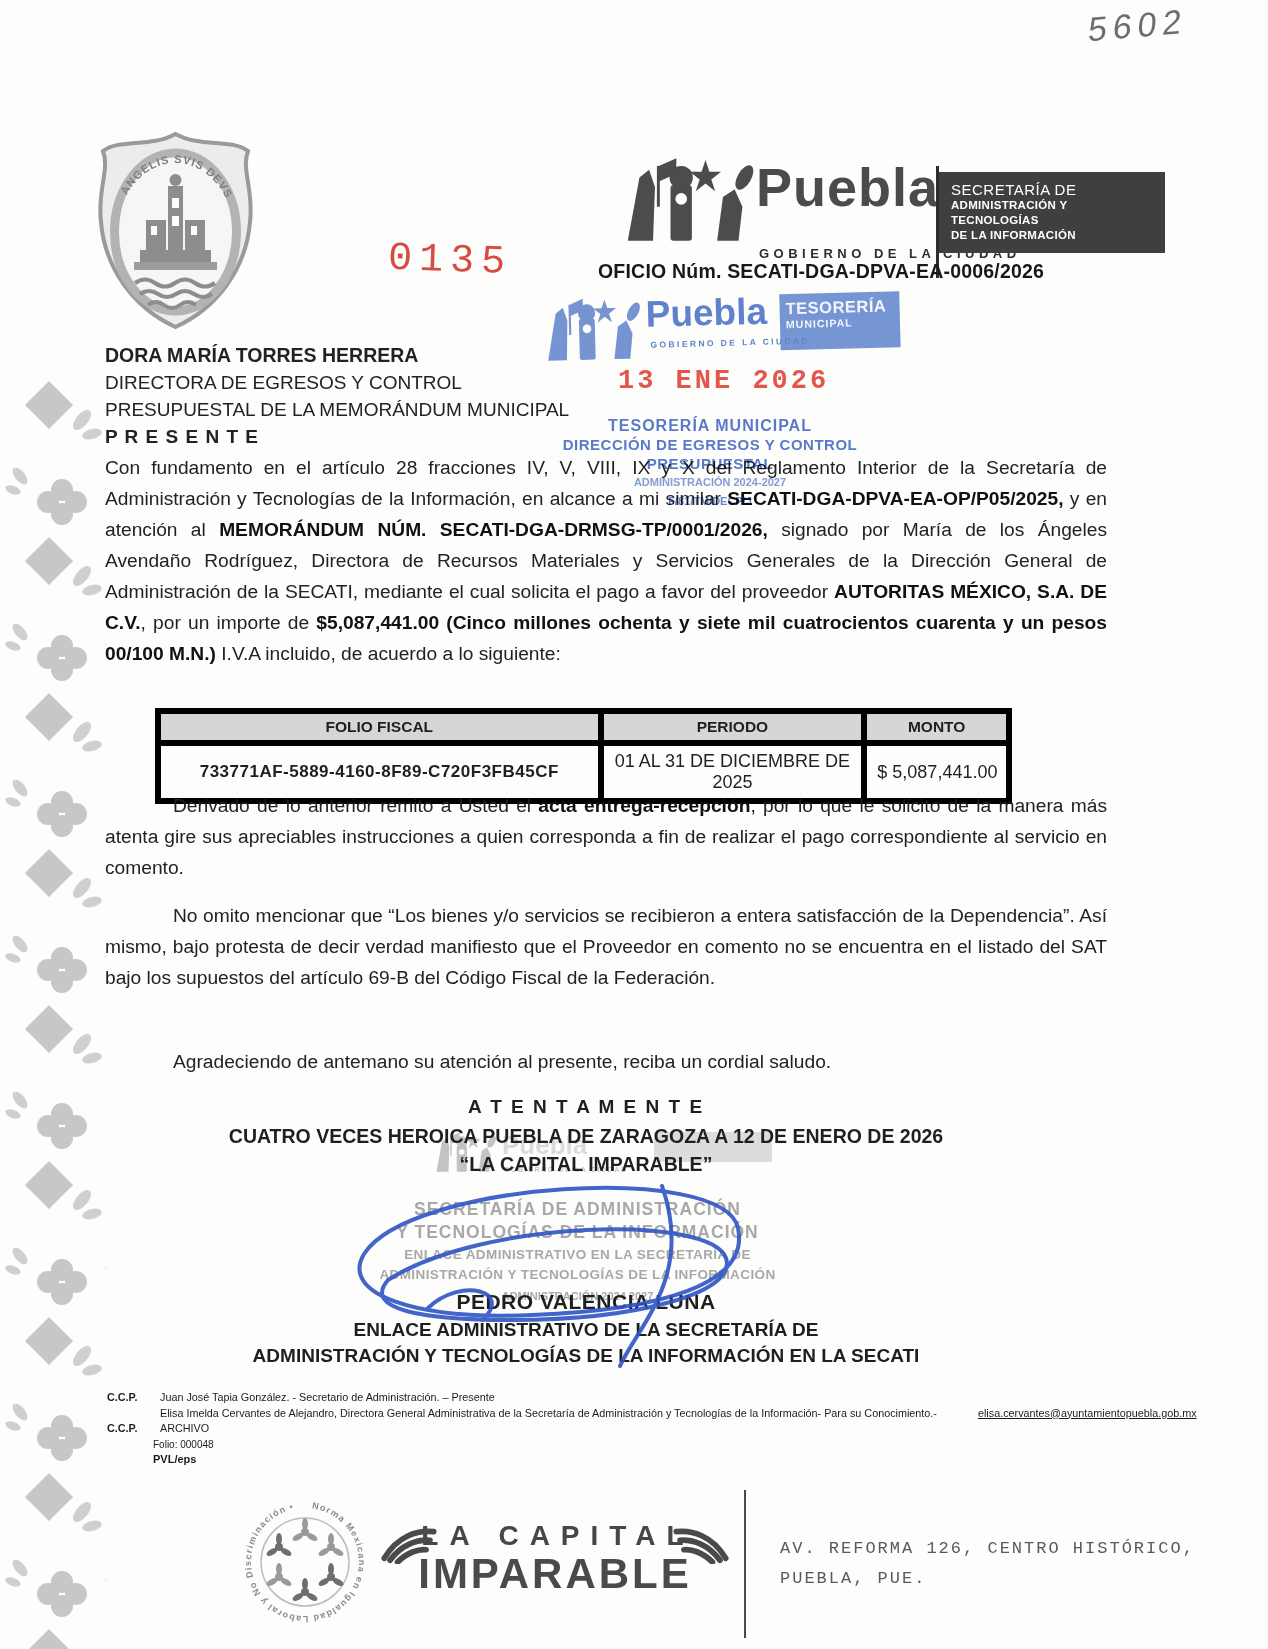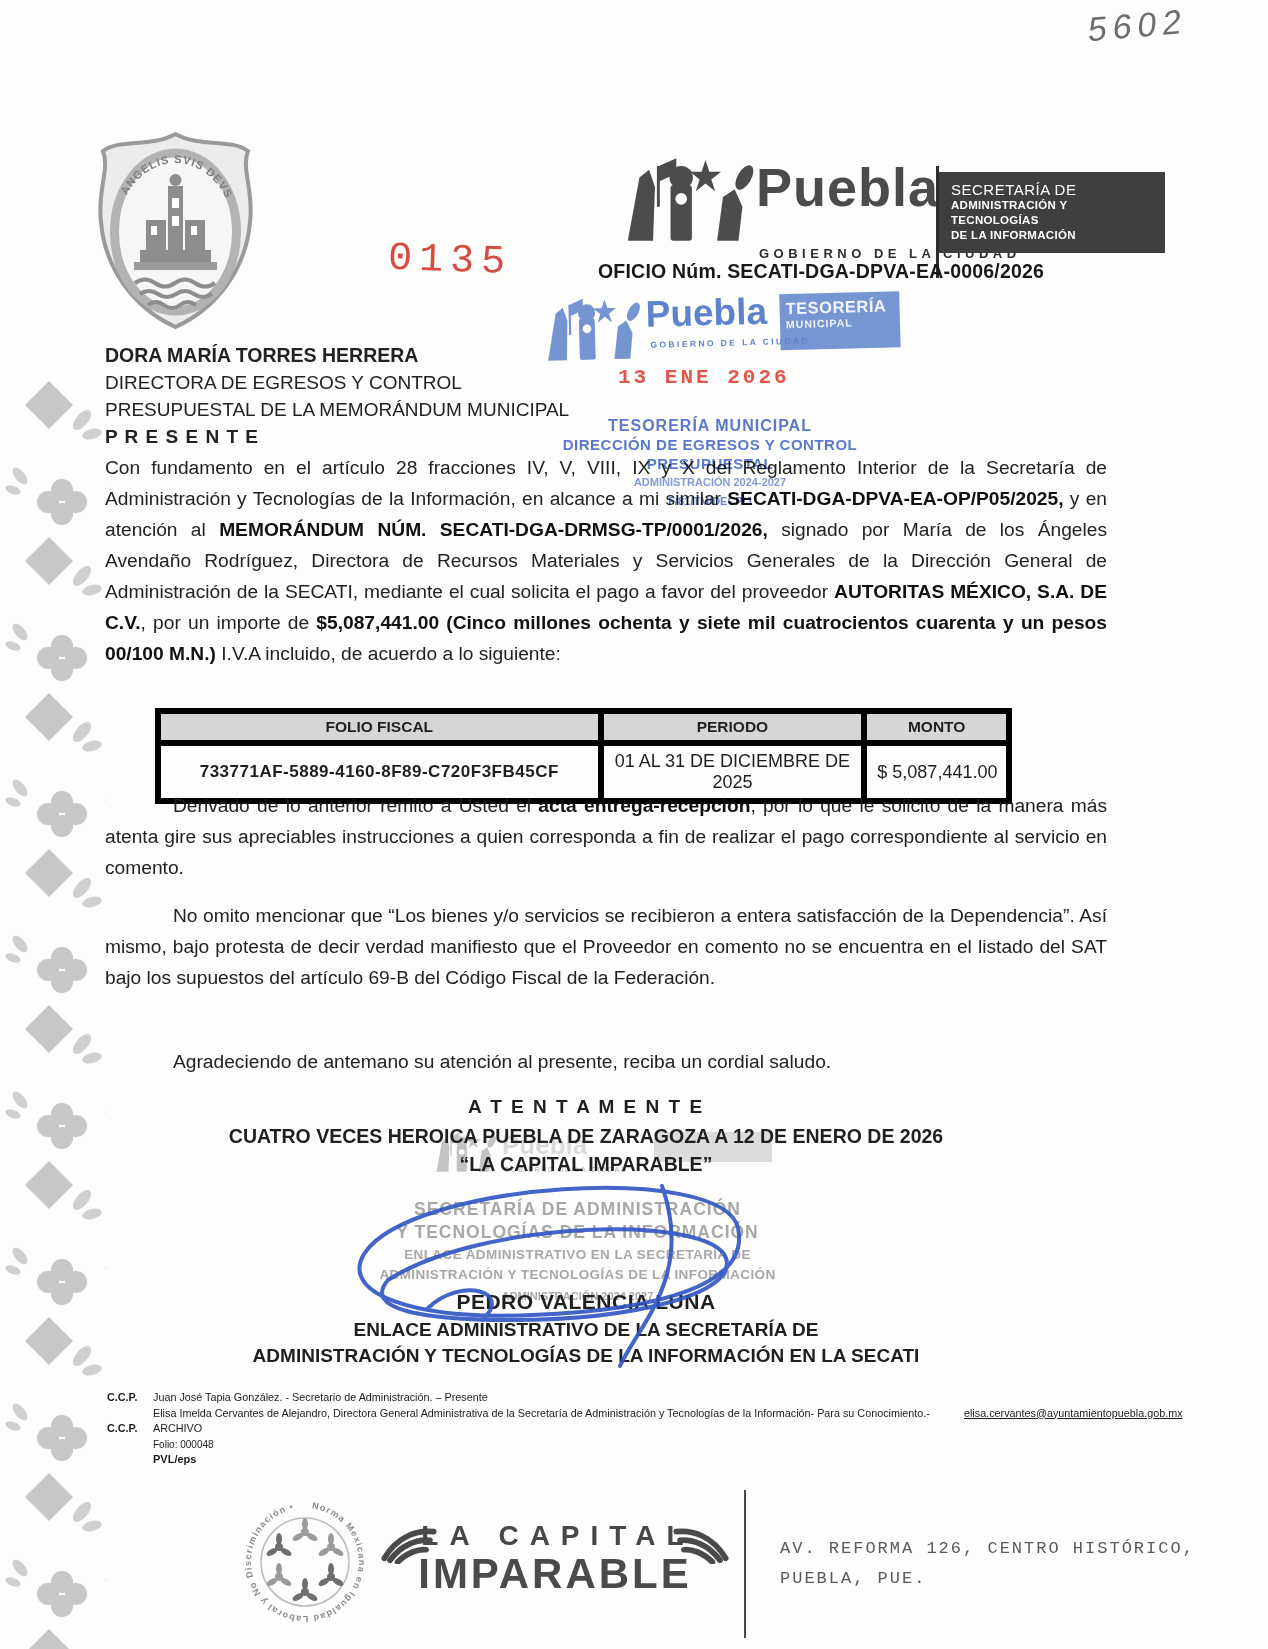--- a/index.html
+++ b/index.html
@@ -29,21 +29,21 @@
   .tes-stamp{left:540px;top:286px;width:352px;height:78px;color:#3c68c5;opacity:.82;
              transform:rotate(-1.5deg);mix-blend-mode:multiply;}
   .tes-skyline{position:absolute;left:0;top:2px;width:104px;height:72px;color:#3c68c5;opacity:.85;}
   .tes-brand{position:absolute;left:106px;top:6px;font-size:37px;font-weight:700;}
   .tes-sub{position:absolute;left:110px;top:52px;font-size:8.5px;font-weight:700;letter-spacing:2.4px;}
   .tes-box{position:absolute;left:240px;top:10px;width:108px;height:46px;background:rgba(60,104,197,.85);
            color:#f2f5ff;padding:5px 6px;}
   .tes-box .b1{font-size:16.5px;font-weight:700;letter-spacing:.5px;}
   .tes-box .b2{font-size:10.5px;font-weight:700;letter-spacing:1px;}
 
-  .date-stamp{left:618px;top:366px;font-family:"Liberation Mono",monospace;font-size:21px;
+  .date-stamp{left:618px;top:366px;font-family:"Liberation Mono",monospace;font-size:27px;
               color:#e0453a;letter-spacing:3px;font-weight:700;opacity:.9;}
 
   .recv-stamp{left:545px;top:416px;width:330px;text-align:center;color:#4468c8;opacity:.88;
               mix-blend-mode:multiply;line-height:19px;z-index:5;pointer-events:none;}
   .recv-stamp .r1{font-size:16px;font-weight:700;letter-spacing:1px;}
   .recv-stamp .r2,.recv-stamp .r3{font-size:15px;font-weight:700;letter-spacing:.5px;}
   .recv-stamp .r4{font-size:11px;font-weight:700;opacity:.75;}
   .recv-stamp .r5{font-size:11px;font-weight:700;opacity:.9;}
 
   
@@ -88,21 +88,21 @@
 
   .sig{left:332px;top:1158px;width:436px;height:212px;z-index:3;pointer-events:none;}
 
   .signer{left:105px;top:1290px;width:962px;text-align:center;z-index:2;}
   .signer .nm{font-size:21px;font-weight:700;letter-spacing:.5px;}
   .signer .t1{font-size:19px;font-weight:700;margin-top:5px;}
   .signer .t2{font-size:19px;font-weight:700;margin-top:4px;}
 
   
   .ccp{left:107px;top:1390px;font-size:10.8px;color:#1c1c1c;line-height:15.5px;z-index:2;}
-  .ccp .row{display:flex;}
+  .ccp .row{display:flex;gap:7px;}
   .ccp .lbl{width:46px;font-weight:700;flex:none;}
   .ccp .txt{white-space:nowrap;}
   .ccp a{color:#1c1c1c;text-decoration:underline;margin-left:34px;}
   .ccp .folio-line{margin-left:46px;font-size:10px;}
   .ccp .initials{margin-left:46px;font-weight:700;font-size:11px;}
 
   .seal{left:238px;top:1494px;}
   .capital{left:388px;top:1520px;width:334px;text-align:center;color:#474749;}
   .capital .lc{font-size:28px;font-weight:700;letter-spacing:11px;margin-left:6px;}
   .capital .imp{font-size:42px;font-weight:700;letter-spacing:3px;margin-top:-2px;color:#4a4a4c;}

